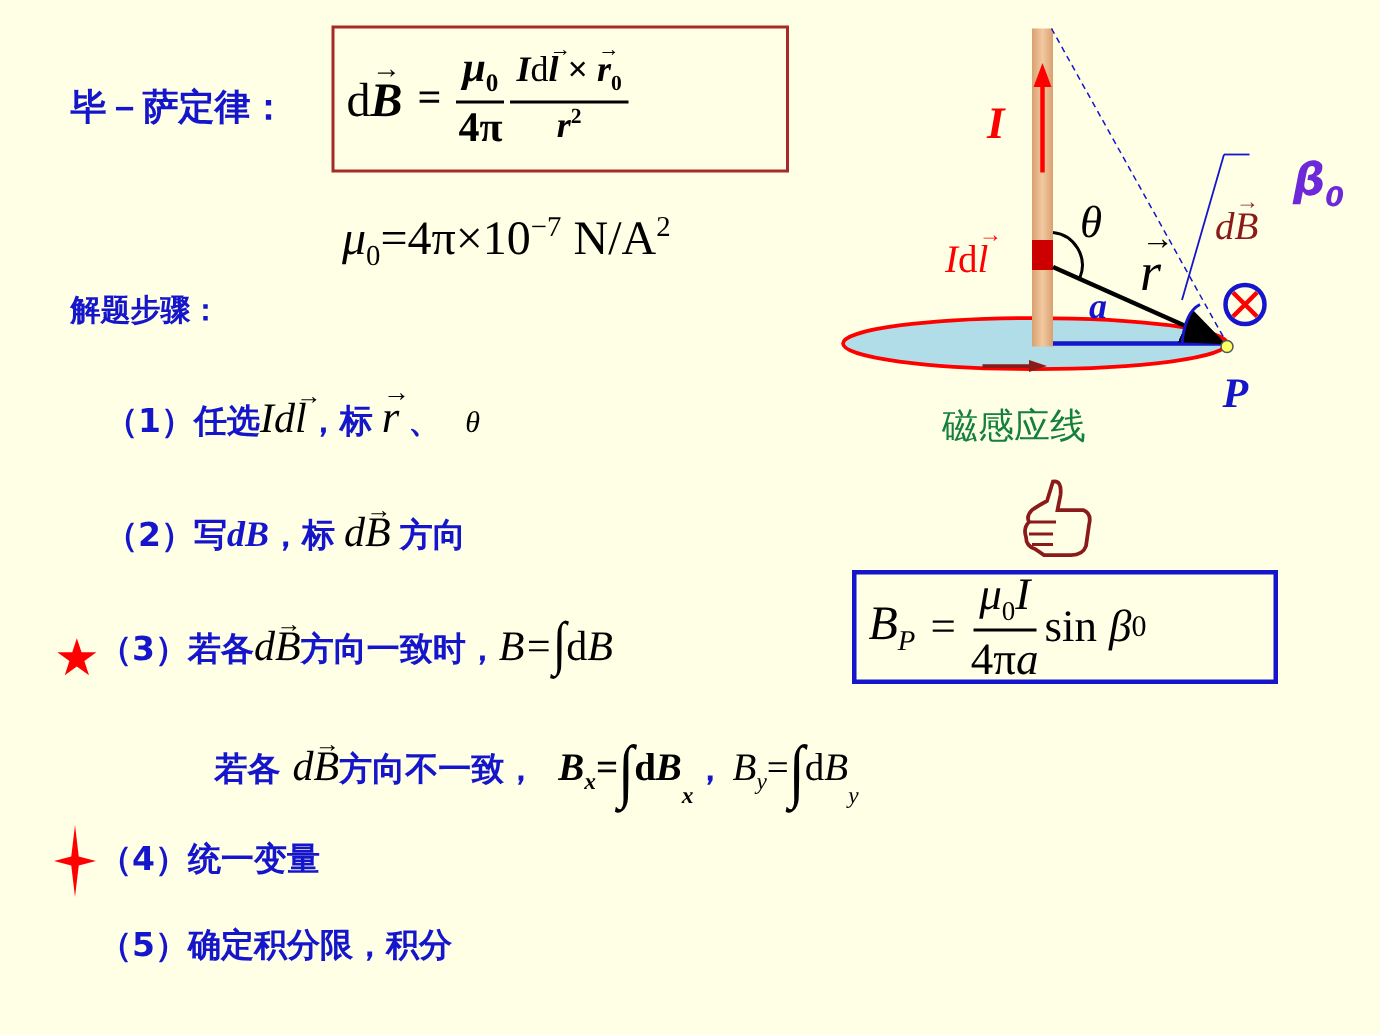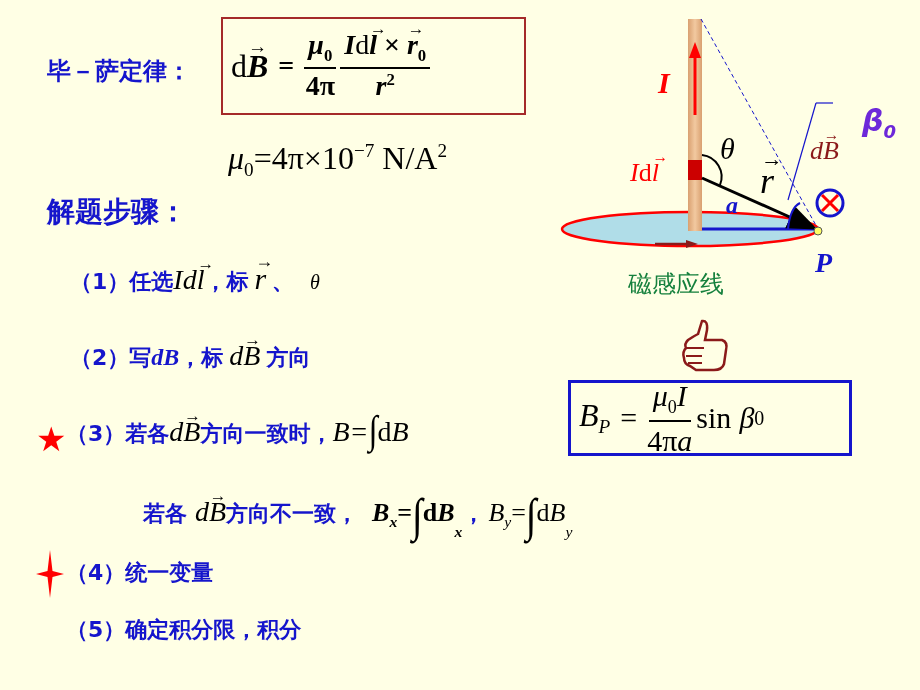--- a/index.html
+++ b/index.html
@@ -28,33 +28,33 @@
 
 <div class="abs" style="left:221px; top:17px; width:305px; height:98px; border:2px solid #A52A2A; box-sizing:border-box; display:flex; align-items:center; padding-left:8px;">
   <span class="math" style="font-size:32px;">
     <span>d</span><span class="vec bold mi">B</span>
   </span>
   <span class="math bold" style="font-size:28px; margin:0 10px;">=</span>
   <span class="frac math bold" style="font-size:28px;">
     <span class="num" style="border-bottom-width:2px;"><span class="mi">μ</span><sub>0</sub></span>
     <span class="den">4π</span>
   </span>
-  <span class="frac math bold" style="font-size:28px; margin-left:4px;">
+  <span class="frac math bold" style="font-size:24px; margin-left:4px;">
     <span class="num"><span class="mi">I</span><span style="font-weight:normal">d</span><span class="vec mi">l</span> <span>×</span> <span class="vec mi">r</span><sub>0</sub></span>
     <span class="den"><span class="mi">r</span><sup>2</sup></span>
   </span>
 </div>
 
 
 <div class="abs math" style="left:228px; top:140px; font-size:32px;">
   <span class="mi">μ</span><sub>0</sub><span>=4π×10</span><sup>−7</sup><span> </span><span>N/A</span><sup>2</sup>
 </div>
 
 
-<div class="abs cn" style="left:47px; top:193px; font-size:28px;">解题步骤：</div>
+<div class="abs cn" style="left:47px; top:193px; font-size:20px;">解题步骤：</div>
 
 
 <div class="abs cn" style="left:70px; top:262px; font-size:22px; display:flex; align-items:baseline;">
   <span>（1）</span>
   <span>任选</span>
   <span class="math mi" style="font-weight:normal; font-size:28px;"><span>Id</span><span class="vec">l</span></span>
   <span>，标</span>
   <span class="math mi vec" style="font-weight:normal; font-size:30px; margin:0 6px;">r</span>
   <span>、</span>
   <span class="math mi" style="font-weight:normal; font-size:20px; margin-left:16px;">θ</span>

